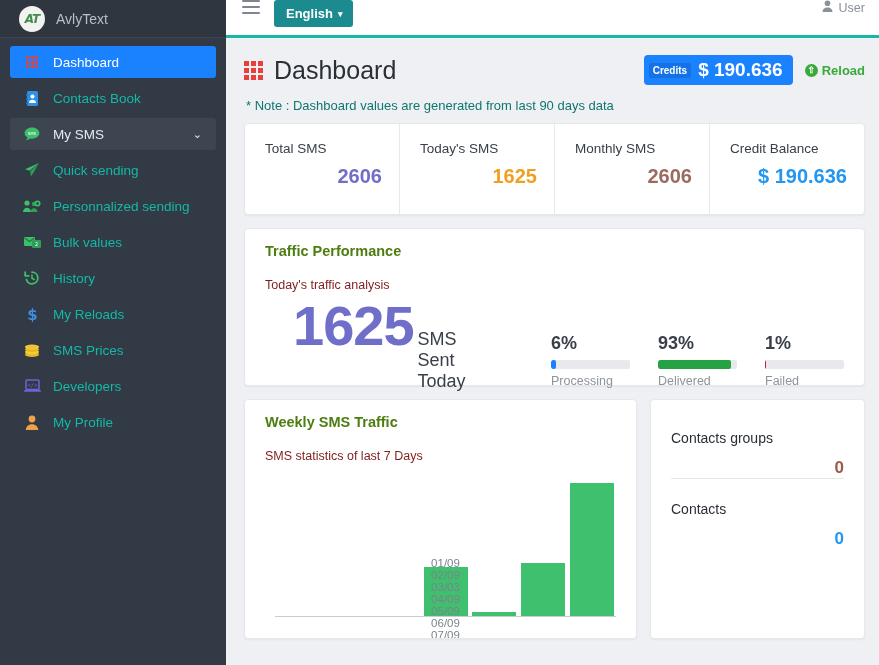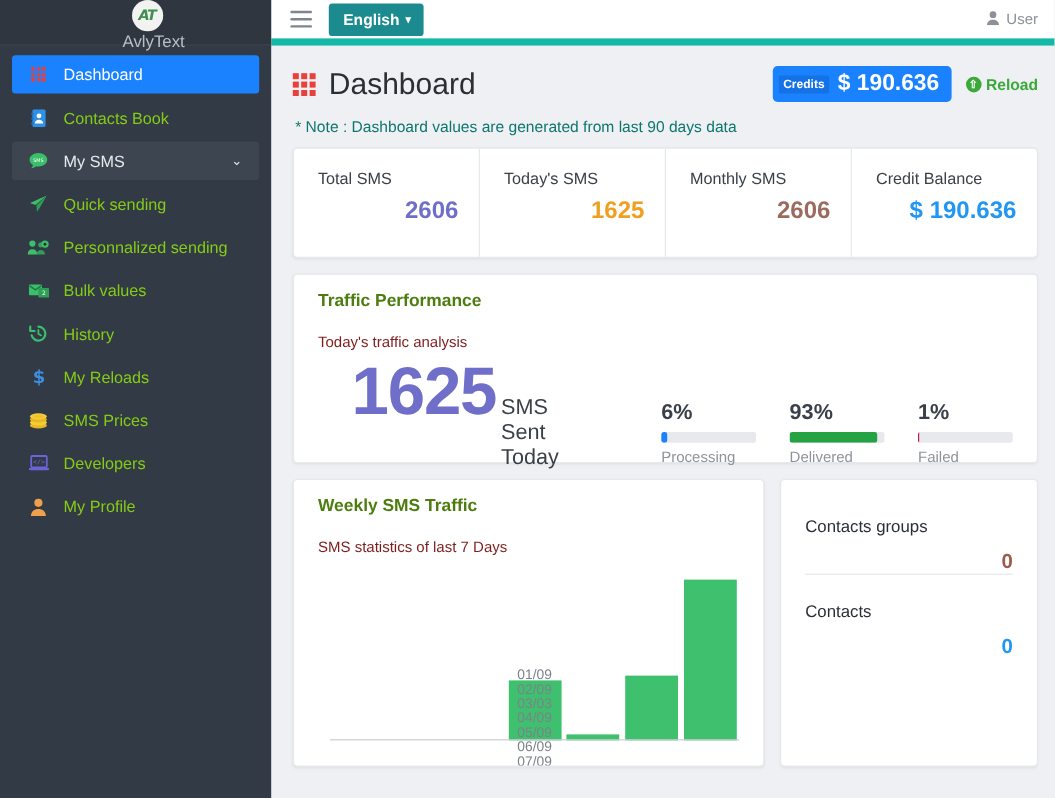--- a/index.html
+++ b/index.html
@@ -18,21 +18,20 @@
     flex: 0 0 226px;
     position: relative;
     overflow: hidden;
   }
   #brand {
     height: 38px;
     display: flex; align-items: center;
     padding-left: 19px;
     background: #2f3640;
     border-bottom: 1px solid #3d4450;
-    flex-direction: column;
   }
   #brand-logo {
     width: 26px; height: 26px; border-radius: 50%;
     background: #f2f2f0;
     display: flex; align-items: center; justify-content: center;
     flex: 0 0 26px;
   }
   #brand-logo .mark {
     font-size: 12px; font-weight: bold; font-style: italic;
     color: #3f8f4f; letter-spacing: -1px;
@@ -42,21 +41,21 @@
     margin-left: 11px;
     color: #b9bfc7; font-size: 14px;
   }
   #nav { padding-top: 8px; }
   .nav-item {
     display: flex; align-items: center;
     height: 32px;
     margin: 0 10px 4px 10px;
     border-radius: 3px;
     padding-left: 12px;
-    color: #84cc16;
+    color: #14b8a6;
     font-size: 13.5px;
     cursor: pointer;
     position: relative;
   }
   .nav-item.active { background: #1a82ff; color: #fff; }
   .nav-item.open { background: #3d4550; color: #e6eaee; }
   .nav-ico {
     width: 20px; height: 18px; flex: 0 0 20px;
     margin-right: 11px;
     display: flex; align-items: center; justify-content: center;
@@ -74,23 +73,23 @@
 
   
   #main {
     flex: 1 1 auto; height: 665px;
     background: #eef0f4;
     display: flex; flex-direction: column;
     overflow: hidden;
   }
   #topbar {
     height: 38px; background: #fff;
-    display: flex; align-items: center;
+    display: flex; align-items: flex-start;
     padding: 0 14px 0 16px;
-    border-bottom: 6px solid #14b8a6;
+    border-bottom: 3px solid #14b8a6;
     flex: 0 0 38px;
   }
   #hamburger {
     width: 18px; height: 14px;
     display: flex; flex-direction: column; justify-content: space-between;
     cursor: pointer; margin-right: 14px;
   }
   #hamburger i { display: block; height: 2px; background: #7e858f; border-radius: 1px; }
   #lang-btn {
     background: #1c8b8f; color: #fff;

